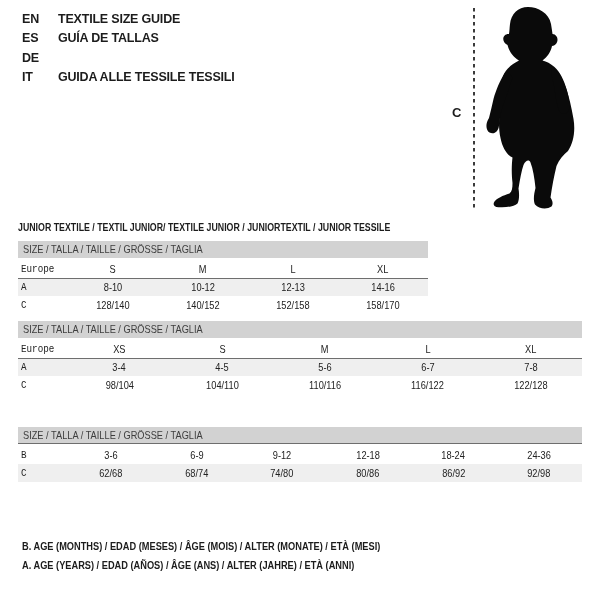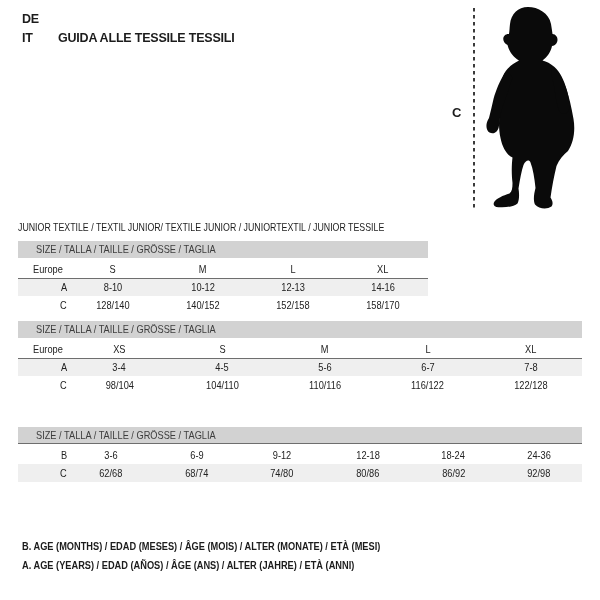--- a/index.html
+++ b/index.html
@@ -21,46 +21,54 @@
   .lang-code{flex:0 0 36px;}
   
   .measure-line{position:absolute;left:472px;top:8px;}
   .measure-label{position:absolute;left:452px;top:105px;font-weight:bold;font-size:13px;}
   .baby{position:absolute;left:485px;top:4px;}
   
   .tblock{position:absolute;left:18px;}
   .t1{top:218px;width:410px;}
   .t2{top:321px;width:564px;}
   .t3{top:427px;width:564px;}
-  .ttitle{font-weight:normal;font-size:11px;margin-bottom:5px;text-align:right;}
+  .ttitle{font-weight:bold;font-size:11px;margin-bottom:5px;text-align:right;}
   .tline{white-space:nowrap;line-height:18px;transform:scaleX(.8);transform-origin:0 50%;}
   .tline .sub{font-size:7.5px;vertical-align:-2px;}
   .szbar{
     height:17px;line-height:17px;background:var(--header-bar-bg);
-    padding-left:18px;font-size:11px;color:#3d3d3d;margin-bottom:2px;white-space:nowrap;
+    padding-left:5px;font-size:11px;color:#3d3d3d;margin-bottom:2px;white-space:nowrap;
   }
   .szbar.hdr-line{border-bottom:1px solid var(--divider);}
   .cx{display:inline-block;transform:scaleX(.84);transform-origin:0 50%;white-space:nowrap;}
   .cxc{display:inline-block;transform:scaleX(.84);transform-origin:50% 50%;white-space:nowrap;}
   table{border-collapse:collapse;table-layout:fixed;width:100%;}
   col.lblcol{width:50px;}
   td{height:18px;text-align:center;font-size:11px;padding:0;vertical-align:middle;color:#222;}
-  td.lbl{text-align:right;padding-left:3px;}
+  td.lbl{text-align:left;padding-left:3px;font-family:Liberation Mono, monospace;}
   tbody tr:nth-child(even) td{background:var(--zebra-row-bg);}
   tr.region td{border-bottom:1px solid var(--divider);}
   
   .footnotes{position:absolute;left:22px;top:537px;}
   .fn{line-height:19.3px;font-weight:bold;font-size:11px;}
 </style>
 </head>
 <body>
 
 <div class="page">
 
   <div class="langs">
+      <div class="lang-row">
+        <span class="lang-code">EN</span>
+        <span>TEXTILE SIZE GUIDE</span>
+      </div>
+      <div class="lang-row">
+        <span class="lang-code">ES</span>
+        <span>GUÍA DE TALLAS</span>
+      </div>
       <div class="lang-row">
         <span class="lang-code">DE</span>
       </div>
       <div class="lang-row">
         <span class="lang-code">IT</span>
         <span>GUIDA ALLE TESSILE TESSILI</span>
       </div>
     </div>
 
   <div class="measure-line">

